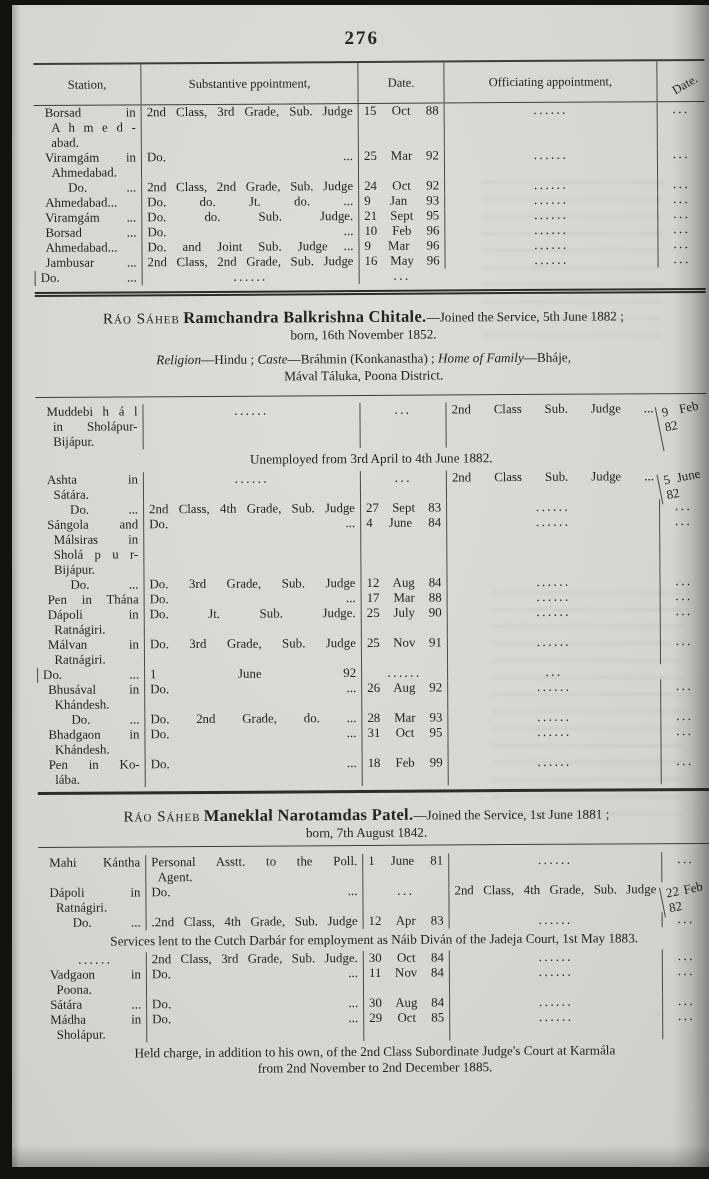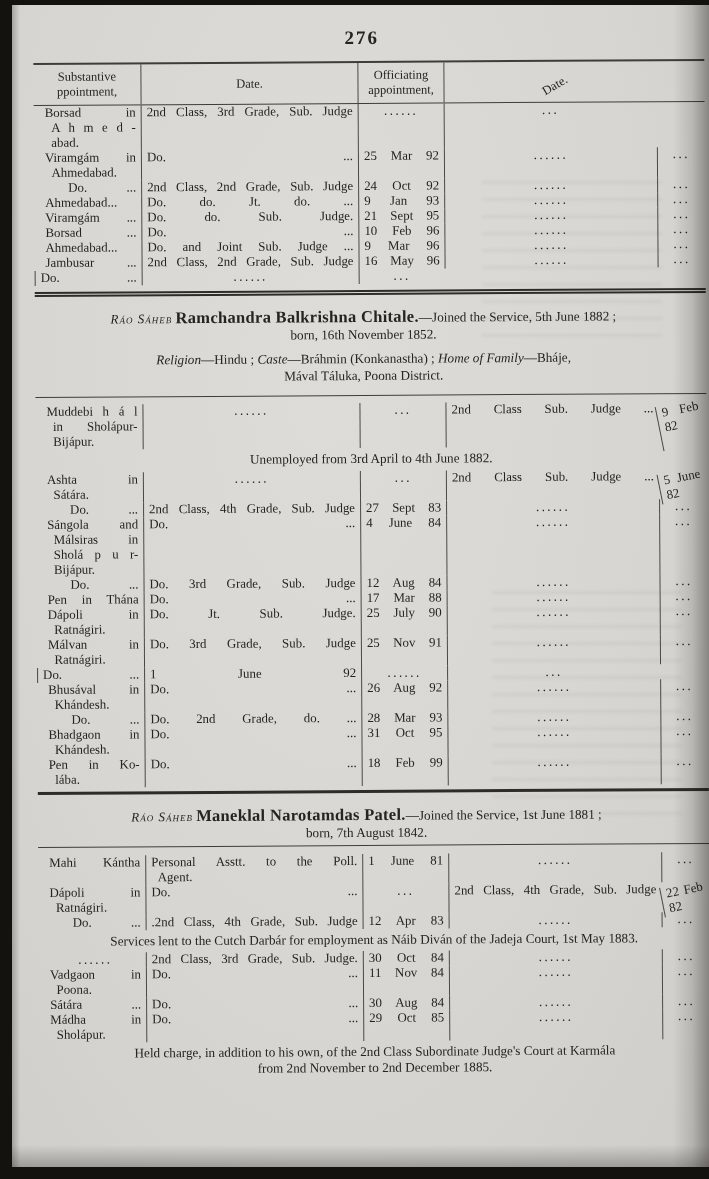--- a/index.html
+++ b/index.html
@@ -39,21 +39,21 @@
   .indent { padding-left:26px; }
   .tilt { transform:rotate(-11deg); transform-origin:60% 50%; }
 
   .note { text-align:center; font-size:13.2px; line-height:15.5px; padding:3px 0 4px; white-space:pre-line; }
 
   .b1 { border-bottom:5px double #2e2c28; padding-bottom:6px; }
   .b2 { border-top:1.5px solid #3f3d38; border-bottom:3px solid #2e2c28; padding-top:7px; padding-bottom:4px; }
   .b3 { border-top:1.5px solid #3f3d38; padding-top:8px; padding-bottom:2px; }
 
   .entry-heading { text-align:center; margin:13px 26px 4px; font-size:13.2px; line-height:17px; }
-  .prefix { font-variant:small-caps; font-size:13px; letter-spacing:1px;font-style:italic; }
+  .prefix { font-variant:small-caps; font-size:15px; letter-spacing:1px; }
   .name { font-weight:bold; font-size:16.5px; letter-spacing:0.3px; }
   .joined { white-space:pre-line; }
   .religion { text-align:center; margin:7px 30px 11px; font-size:13.2px; line-height:17px; }
   .religion .it { font-style:italic; }
   .religion span { white-space:pre-line; }
 
   .shade-right { position:absolute; top:0; right:0; width:38px; height:100%;
     background:linear-gradient(to right, rgba(25,22,18,0) 0%, rgba(25,22,18,0.14) 50%, rgba(18,16,12,0.42) 100%);
     pointer-events:none; }
   .shade-bottom { position:absolute; left:0; bottom:0; width:100%; height:22px;
@@ -68,33 +68,35 @@
 </head>
 <body>
 
 <div class="paper">
   <div class="content">
 
     <div class="pageno">276</div>
 
     <section class="tbl b1">
       <div class="thead grid5">
+        <div class="h1">Station,</div>
         <div class="h2">Substantive ppointment,</div>
         <div class="h3">Date.</div>
         <div class="h4">Officiating appointment,</div>
         <div class="h5">
             <span>Date.</span>
           </div>
       </div>
       <div>
           <div class="row grid5">
     <div class="cell c1">Borsad in
  A h m e d -
  abad.</div>
     <div class="cell c2 spread">2nd Class, 3rd Grade, Sub. Judge</div>
+    <div class="cell c3 spread">15 Oct 88</div>
     <div class="cell c4 dots">......</div>
     <div class="cell c5 dots">...</div>
   </div>
           <div class="row grid5">
     <div class="cell c1">Viramgám in
  Ahmedabad.</div>
     <div class="cell c2 spread">Do. ...</div>
     <div class="cell c3 spread">25 Mar 92</div>
     <div class="cell c4 dots">......</div>
     <div class="cell c5 dots">...</div>

